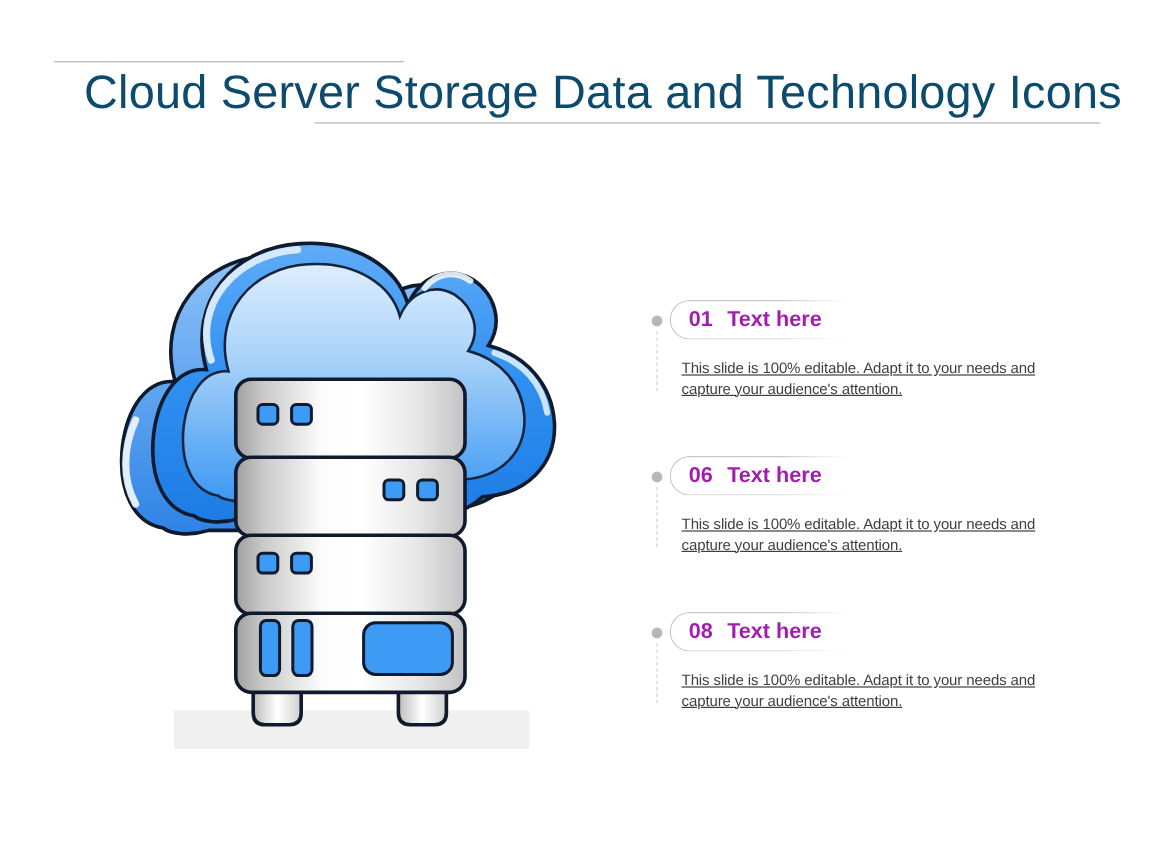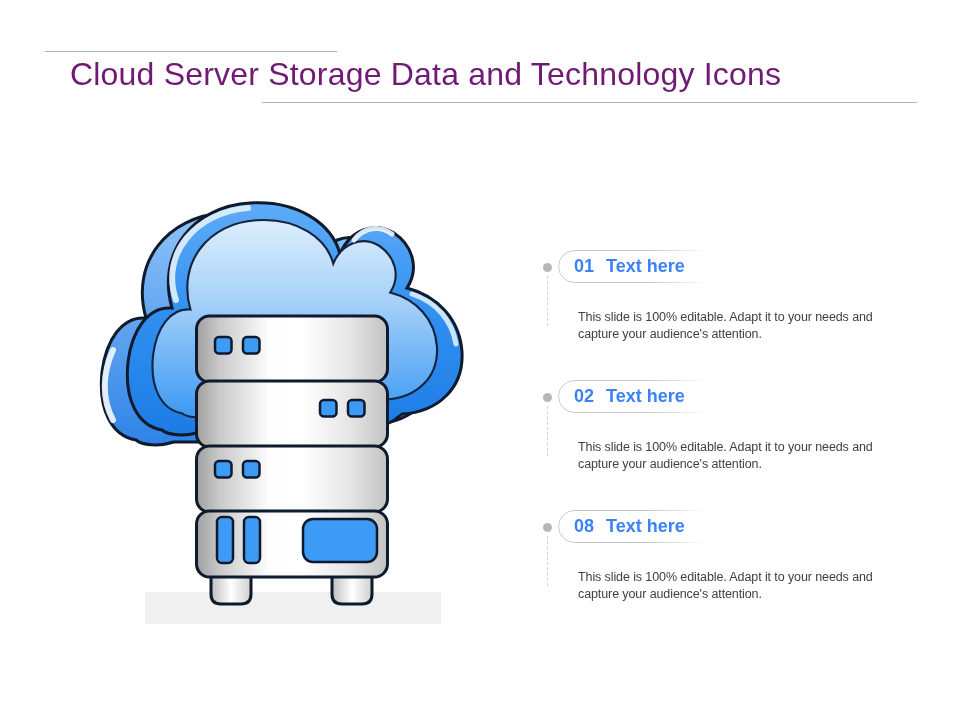--- a/index.html
+++ b/index.html
@@ -8,21 +8,21 @@
     background:#ffffff; font-family:"Liberation Sans", sans-serif;
   }
   .slide { position:absolute; inset:0; background:#ffffff; }
 
   
   .rule { position:absolute; height:1px; background:#b3b3b3; }
   .rule-top { left:45px; top:51px; width:292px; }
   .rule-bottom { left:262px; top:102px; width:655px; }
   .title {
     position:absolute; left:70px; top:56px; margin:0;
-    font-size:32px; font-weight:400; color:#701a75;
+    font-size:39px; font-weight:400; color:#0c4a6e;
     letter-spacing:0.2px; white-space:nowrap;
   }
 
   
   .illustration { position:absolute; left:90px; top:195px; }
 
   
   .item { position:absolute; left:540px; width:345px; height:110px; }
   .item-1 { top:250px; } .item-2 { top:380px; } .item-3 { top:510px; }
   .item .dot {
@@ -39,25 +39,25 @@
     box-sizing:border-box;
   }
   .item .pill::before {
     content:""; position:absolute; inset:0;
     border:1.5px solid #c6c6c6; border-radius:17px;
     box-shadow:2px 3px 3px rgba(0,0,0,0.08);
     -webkit-mask-image:linear-gradient(90deg,#000 55%,transparent 90%);
     mask-image:linear-gradient(90deg,#000 55%,transparent 90%);
   }
   .item .num, .item .label {
-    position:relative; font-size:18px; font-weight:700; color:#3b82f6;
+    position:relative; font-size:18px; font-weight:700; color:#a21caf;
   }
   .item .desc {
-    position:absolute; left:22px; top:43px; width:315px; margin:16px;
-    font-size:12.5px; line-height:1.32; color:#3f3f3f; letter-spacing:-0.1px;
+    position:absolute; left:22px; top:43px; width:315px; margin:6px;
+    font-size:12.5px; line-height:1.32; color:#3f3f3f; letter-spacing:-0.1px;text-decoration:underline;
   }
 </style>
 </head>
 <body>
 
 <div class="slide">
 
   <div class="rule rule-top"></div>
   <h1 class="title">Cloud Server Storage Data and Technology Icons</h1>
   <div class="rule rule-bottom"></div>
@@ -146,21 +146,21 @@
       <span class="num">01</span>
       <span class="label">Text here</span>
     </div>
     <p class="desc">This slide is 100% editable. Adapt it to your needs and capture your audience's attention.</p>
   </div>
 
   <div class="item item-2">
     <span class="dot"></span>
     <span class="connector"></span>
     <div class="pill">
-      <span class="num">02</span>
+      <span class="num">06</span>
       <span class="label">Text here</span>
     </div>
     <p class="desc">This slide is 100% editable. Adapt it to your needs and capture your audience's attention.</p>
   </div>
 
   <div class="item item-3">
     <span class="dot"></span>
     <span class="connector"></span>
     <div class="pill">
       <span class="num">08</span>

